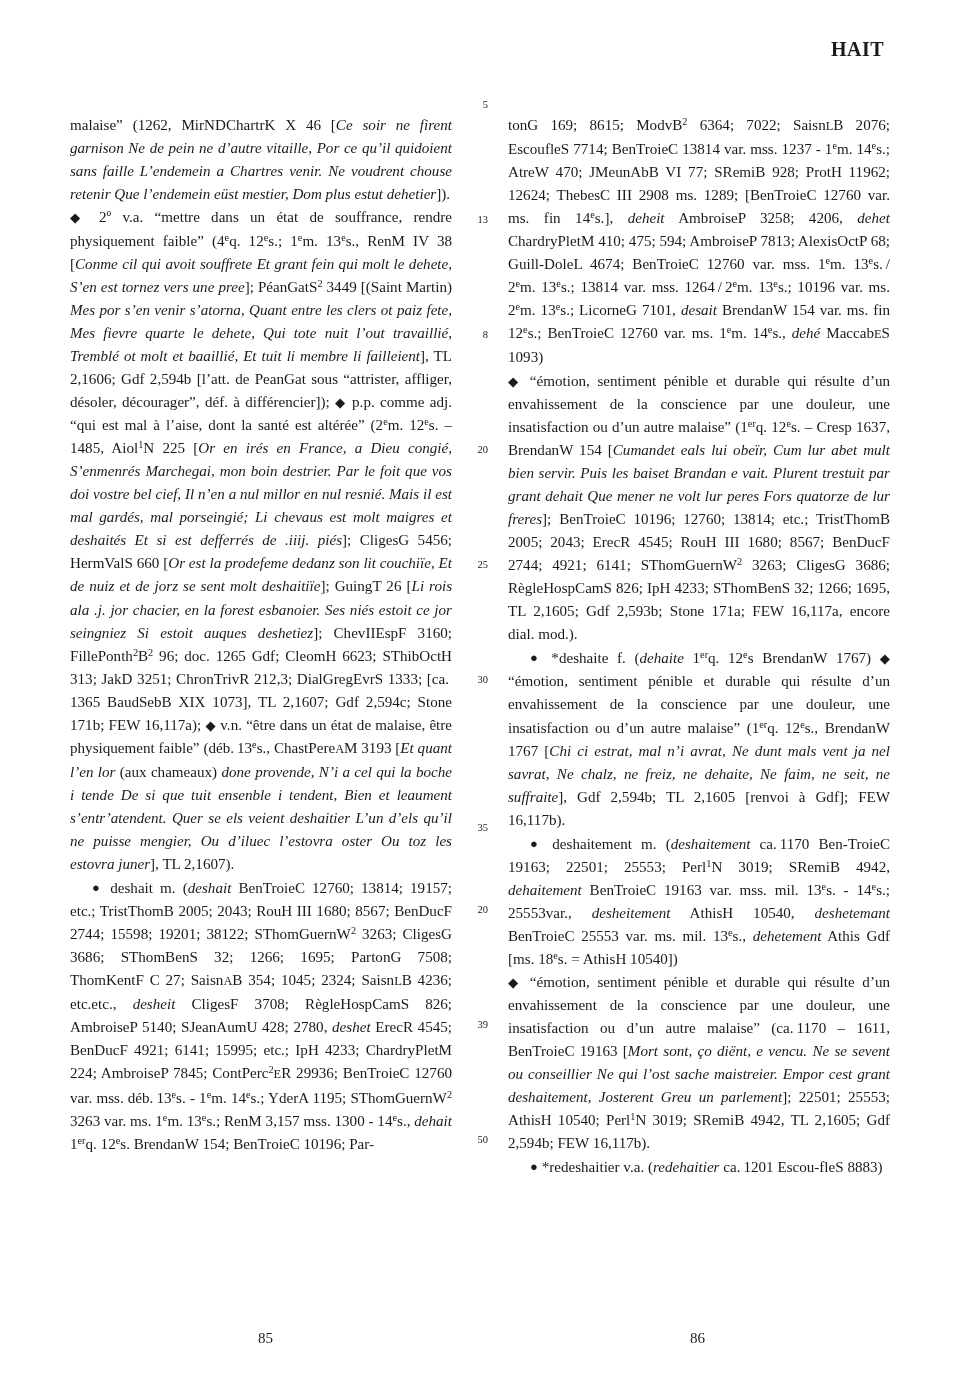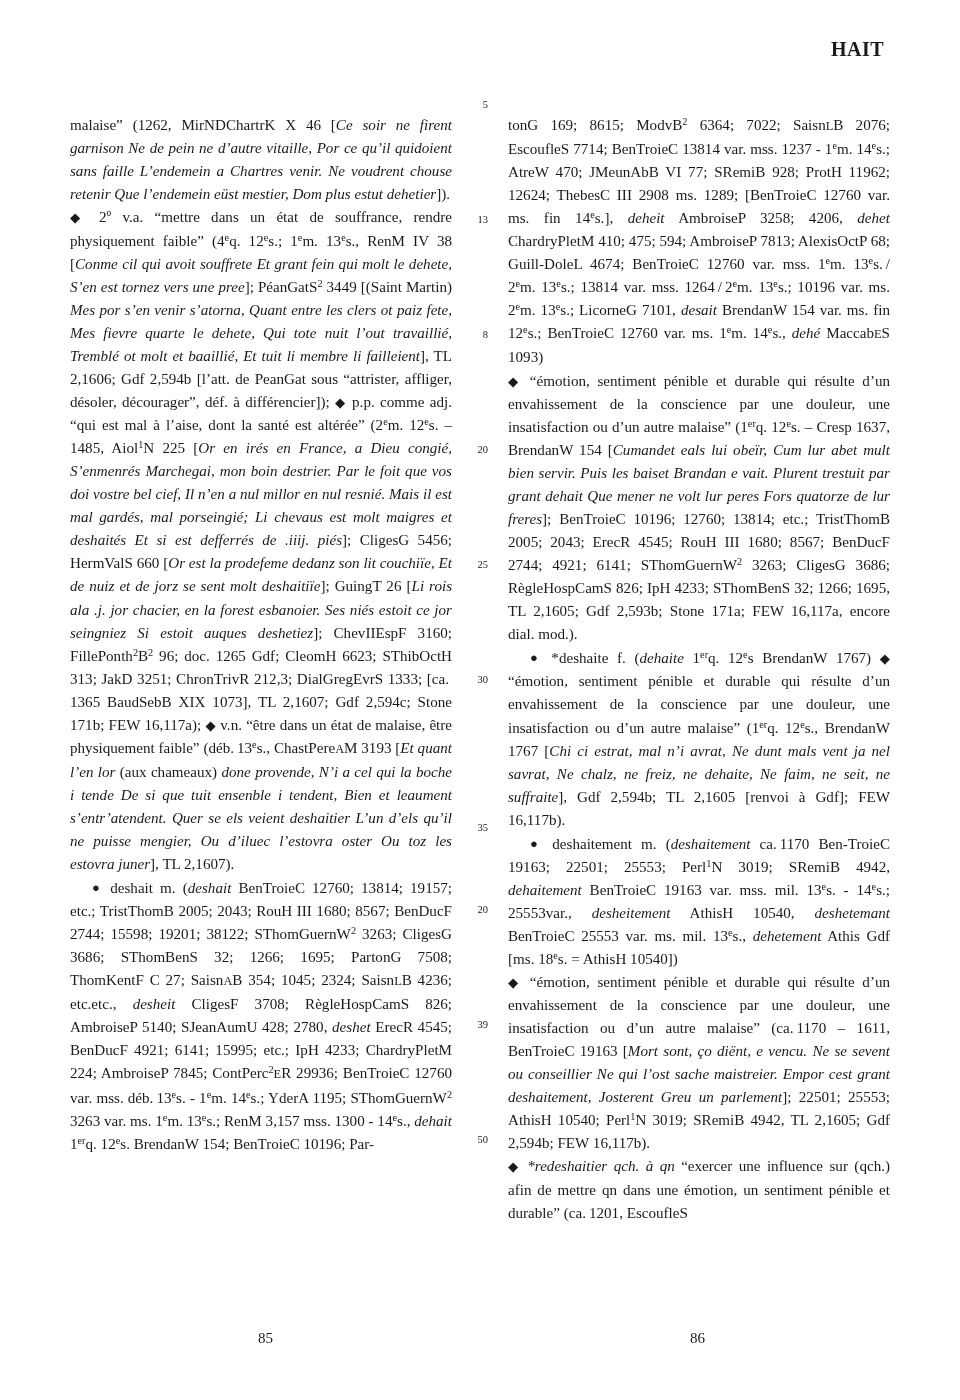--- a/index.html
+++ b/index.html
@@ -141,22 +141,22 @@
       <p>tonG 169; 8615; ModvB<span class="sup">2</span> 6364; 7022; Saisn<span class="sc">L</span>B 2076; EscoufleS 7714; BenTroieC 13814 var. mss. 1237 - 1<span class="sup">e</span>m. 14<span class="sup">e</span>s.; AtreW 470; JMeunAbB VI 77; SRemiB 928; ProtH 11962; 12624; ThebesC III 2908 ms. 1289; [BenTroieC 12760 var. ms. fin 14<span class="sup">e</span>s.], <i>deheit</i> AmbroiseP 3258; 4206, <i>dehet</i> ChardryPletM 410; 475; 594; AmbroiseP 7813; AlexisOctP 68; Guill-DoleL 4674; BenTroieC 12760 var. mss. 1<span class="sup">e</span>m. 13<span class="sup">e</span>s. / 2<span class="sup">e</span>m. 13<span class="sup">e</span>s.; 13814 var. mss. 1264 / 2<span class="sup">e</span>m. 13<span class="sup">e</span>s.; 10196 var. ms. 2<span class="sup">e</span>m. 13<span class="sup">e</span>s.; LicorneG 7101, <i>desait</i> BrendanW 154 var. ms. fin 12<span class="sup">e</span>s.; BenTroieC 12760 var. ms. 1<span class="sup">e</span>m. 14<span class="sup">e</span>s., <i>dehé</i> Maccab<span class="sc">E</span>S 1093)</p>
 
       <p><span class="dia">◆</span> “émotion, sentiment pénible et durable qui résulte d’un envahissement de la conscience par une douleur, une insatisfaction ou d’un autre malaise” (1<span class="sup">er</span>q. 12<span class="sup">e</span>s. – Cresp 1637, BrendanW 154 [<i>Cumandet eals lui obeïr, Cum lur abet mult bien servir. Puis les baiset Brandan e vait. Plurent trestuit par grant dehait Que mener ne volt lur peres Fors quatorze de lur freres</i>]; BenTroieC 10196; 12760; 13814; etc.; TristThomB 2005; 2043; ErecR 4545; RouH III 1680; 8567; BenDucF 2744; 4921; 6141; SThomGuernW<span class="sup">2</span> 3263; CligesG 3686; RègleHospCamS 826; IpH 4233; SThomBenS 32; 1266; 1695, TL 2,1605; Gdf 2,593b; Stone 171a; FEW 16,117a, encore dial. mod.).</p>
 
       <p class="indent"><span class="dot">●</span> <b>*deshaite</b> f. (<i>dehaite</i> 1<span class="sup">er</span>q. 12<span class="sup">e</span>s BrendanW 1767) <span class="dia">◆</span> “émotion, sentiment pénible et durable qui résulte d’un envahissement de la conscience par une douleur, une insatisfaction ou d’un autre malaise” (1<span class="sup">er</span>q. 12<span class="sup">e</span>s., BrendanW 1767 [<i>Chi ci estrat, mal n’i avrat, Ne dunt mals vent ja nel savrat, Ne chalz, ne freiz, ne dehaite, Ne faim, ne seit, ne suffraite</i>], Gdf 2,594b; TL 2,1605 [renvoi à Gdf]; FEW 16,117b).</p>
 
       <p class="indent"><span class="dot">●</span> <b>deshaitement</b> m. (<i>deshaitement</i> ca. 1170 Ben-TroieC 19163; 22501; 25553; Perl<span class="sup">1</span>N 3019; SRemiB 4942, <i>dehaitement</i> BenTroieC 19163 var. mss. mil. 13<span class="sup">e</span>s. - 14<span class="sup">e</span>s.; 25553var., <i>desheitement</i> AthisH 10540, <i>deshetemant</i> BenTroieC 25553 var. ms. mil. 13<span class="sup">e</span>s., <i>dehetement</i> Athis Gdf [ms. 18<span class="sup">e</span>s. = AthisH 10540])</p>
 
       <p><span class="dia">◆</span> “émotion, sentiment pénible et durable qui résulte d’un envahissement de la conscience par une douleur, une insatisfaction ou d’un autre malaise” (ca. 1170 – 1611, BenTroieC 19163 [<i>Mort sont, ço diënt, e vencu. Ne se sevent ou conseillier Ne qui l’ost sache maistreier. Empor cest grant deshaitement, Josterent Greu un parlement</i>]; 22501; 25553; AthisH 10540; Perl<span class="sup">1</span>N 3019; SRemiB 4942, TL 2,1605; Gdf 2,594b; FEW 16,117b).</p>
 
+      <p class="indent"><span class="dot">●</span> <b>*redeshaitier</b> v.a. (<i>redehaitier</i> ca. 1201 Escou-fleS 8883)</p>
 
-      <p><span class="dia">◆</span> <i>*redeshaitier qch. à qn</i> “exercer une influence sur (qch.) afin de mettre qn dans une émotion, un sentiment pénible et durable” (ca. 1201, EscoufleS</p>
 
     </div>
   </div>
 
   <div class="linenums">
     <div class="linenum" style="top:13px">5</div>
     <div class="linenum" style="top:128px">13</div>
     <div class="linenum" style="top:243px">8</div>
     <div class="linenum" style="top:358px">20</div>
     <div class="linenum" style="top:473px">25</div>

